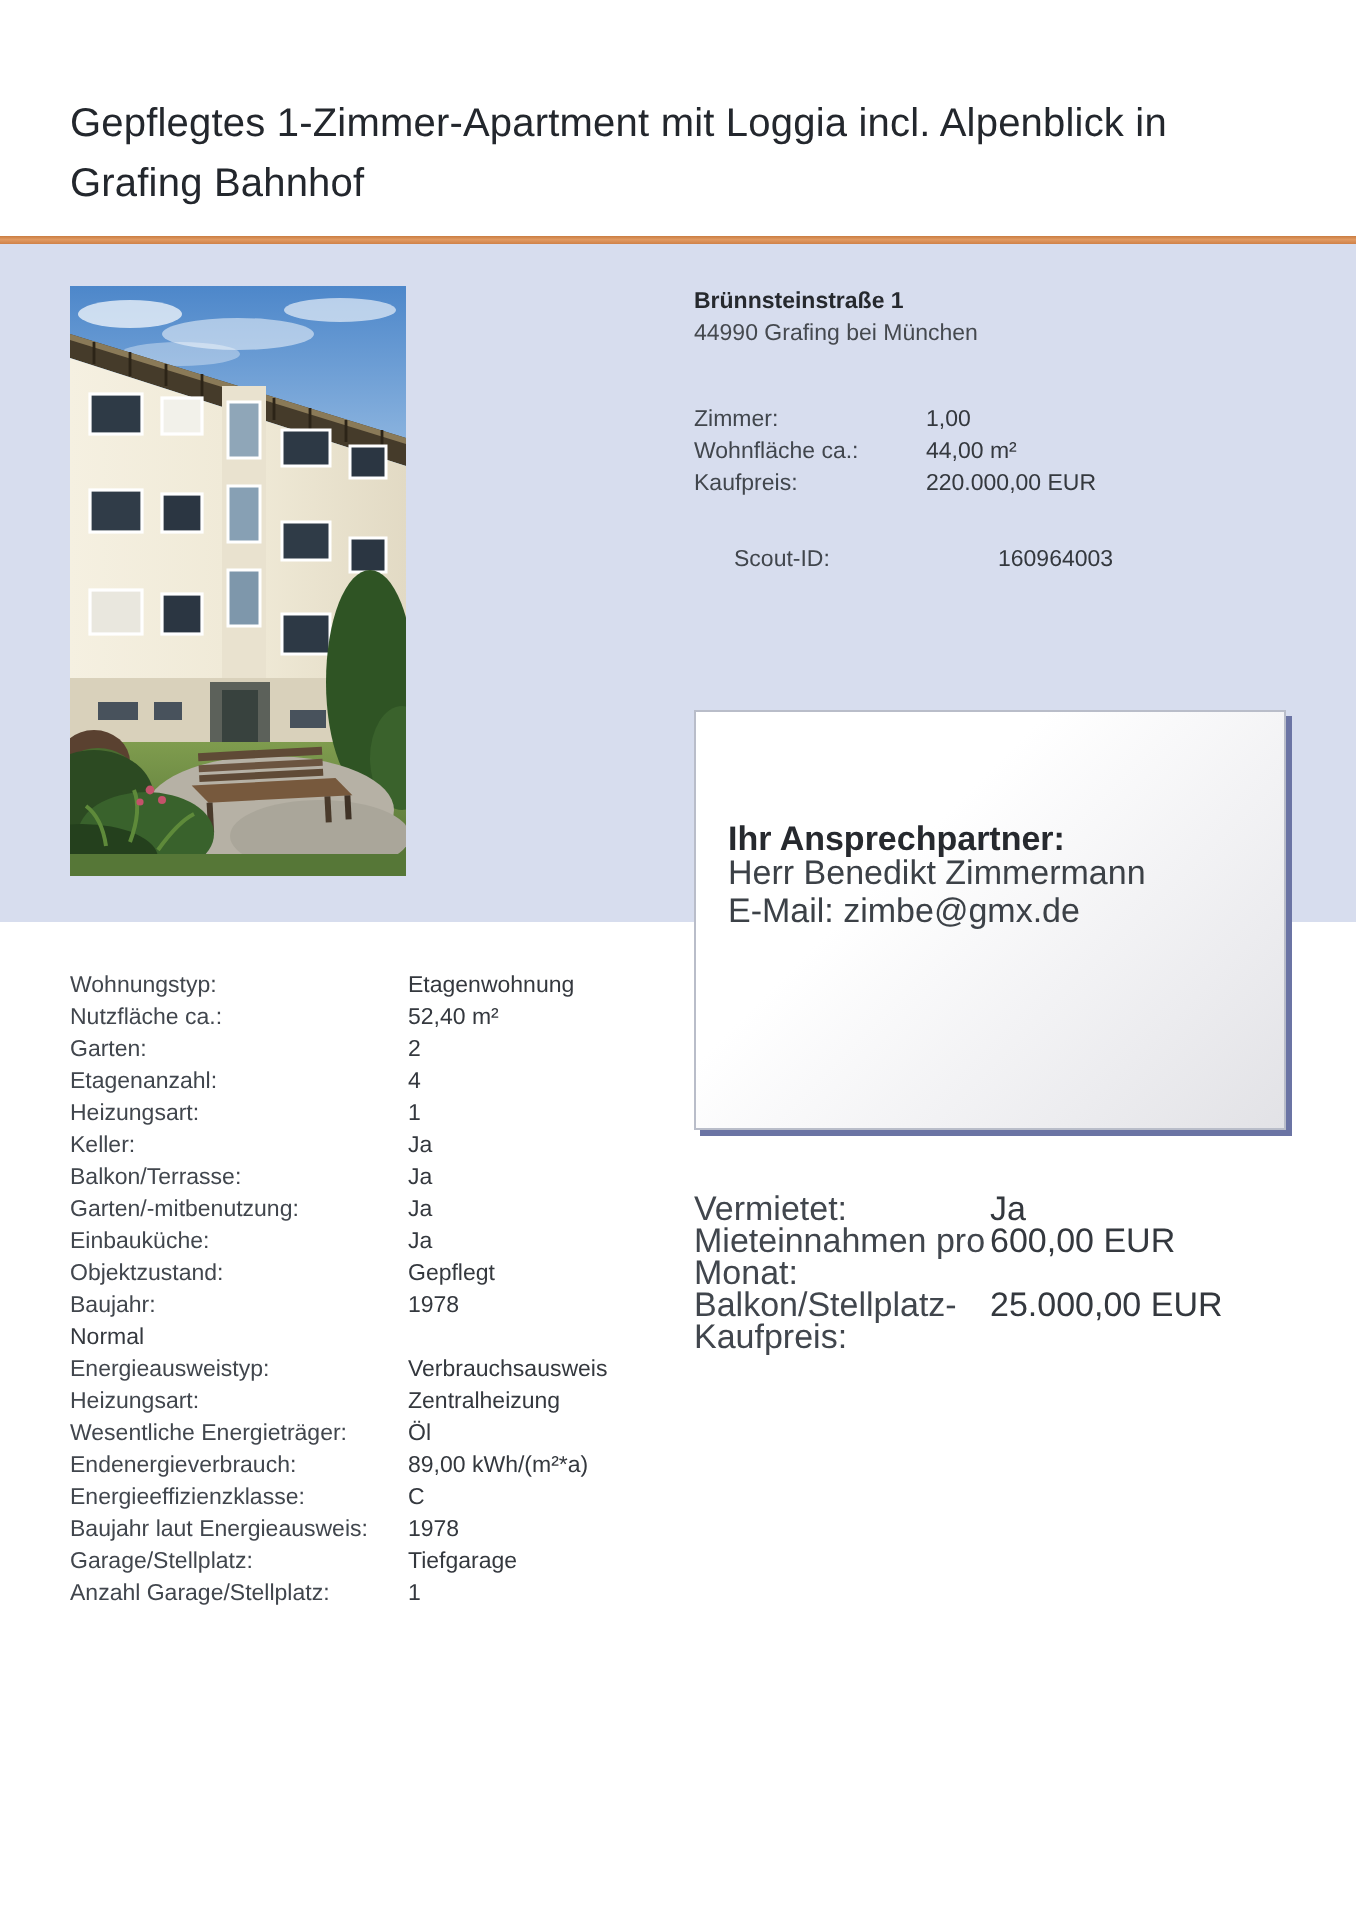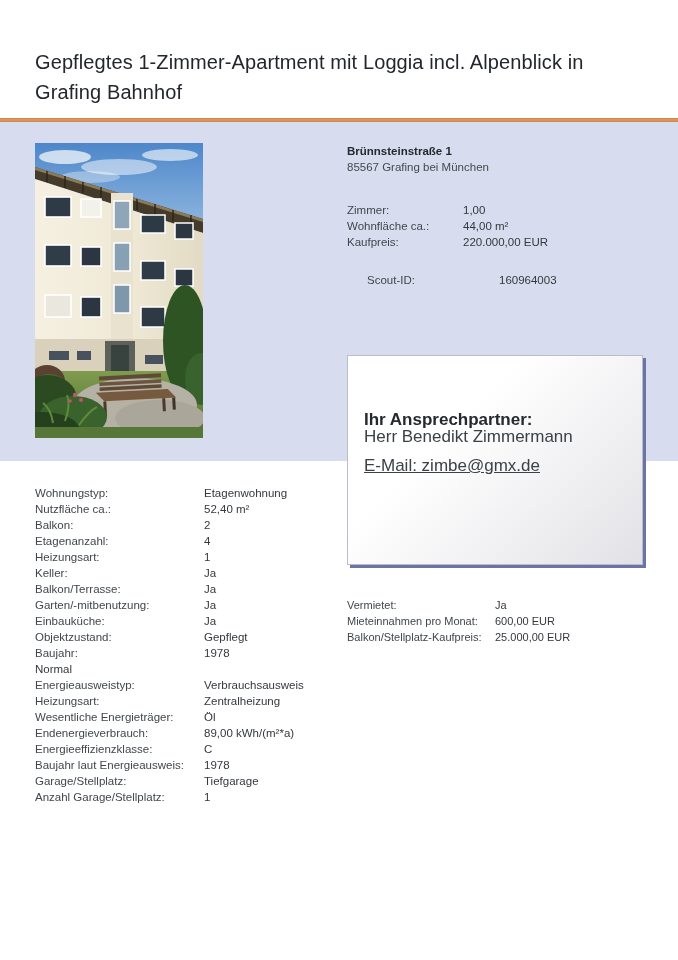--- a/index.html
+++ b/index.html
@@ -36,25 +36,25 @@
   
   .contact-card{
     position:absolute;left:347px;top:355px;width:294px;height:208px;
     background:linear-gradient(135deg,#ffffff 35%,#ececef 78%,#e2e2e6 100%);
     border:1px solid #b9bdc9;
     box-shadow:3px 3px 0 0 #6b74a4;
   }
   .contact-inner{position:absolute;left:16px;top:55px;font-size:17px;line-height:17px;}
   .contact-heading{font-weight:700;color:#26292e;}
   .contact-name{color:#3c4147;}
-  .contact-email{color:#3c4147;margin-top:12px;text-decoration:underline;}
+  .contact-email{color:#3c4147;margin-top:2px;}
   
   .details-left{position:absolute;left:35px;top:485px;width:300px;font-size:11.5px;}
   .details-left .row .lbl{flex:0 0 169px;}
-  .details-right{position:absolute;left:347px;top:597px;width:310px;font-size:11px;}
+  .details-right{position:absolute;left:347px;top:597px;width:310px;font-size:17px;}
   .details-right .row .lbl{flex:0 0 148px;}
   
   .footer{
     position:absolute;left:35px;top:915px;width:608px;
     border-top:1px solid #8d9298;text-align:right;
   }
   .footer-text{display:inline-block;margin-top:4px;font-size:10.5px;color:#9b9ba0;}
 </style>
 </head>
 <body>
@@ -172,21 +172,21 @@
         <circle cx="40" cy="252" r="2.2"></circle>
           <circle cx="46" cy="257" r="2"></circle>
           <circle cx="35" cy="258" r="1.8"></circle>
       </g>
       <rect x="0" y="284" width="168" height="11" fill="#567737"></rect>
     </svg>
   </div>
 
   <div class="top-info">
     <div class="addr1">Brünnsteinstraße 1</div>
-    <div class="addr2">85567 Grafing bei München</div>
+    <div class="addr2">44990 Grafing bei München</div>
     <div class="info-rows">
 
         <div class="row">
           <span class="lbl">Zimmer:</span>
           <span class="val">1,00</span>
         </div>
 
         <div class="row">
           <span class="lbl">Wohnfläche ca.:</span>
           <span class="val">44,00 m²</span>
@@ -217,21 +217,21 @@
         <span class="lbl">Wohnungstyp:</span>
         <span class="val">Etagenwohnung</span>
       </div>
 
       <div class="row">
         <span class="lbl">Nutzfläche ca.:</span>
         <span class="val">52,40 m²</span>
       </div>
 
       <div class="row">
-        <span class="lbl">Balkon:</span>
+        <span class="lbl">Garten:</span>
         <span class="val">2</span>
       </div>
 
       <div class="row">
         <span class="lbl">Etagenanzahl:</span>
         <span class="val">4</span>
       </div>
 
       <div class="row">
         <span class="lbl">Heizungsart:</span>

